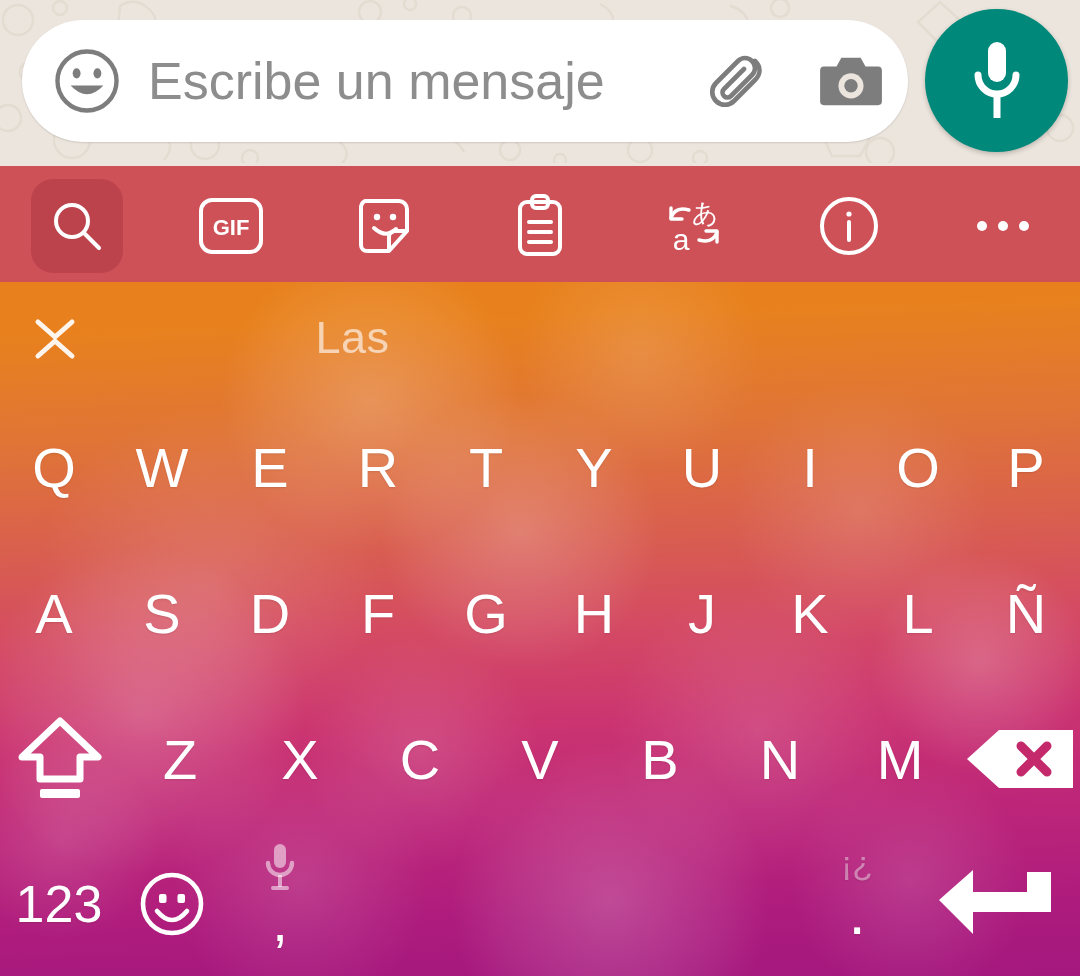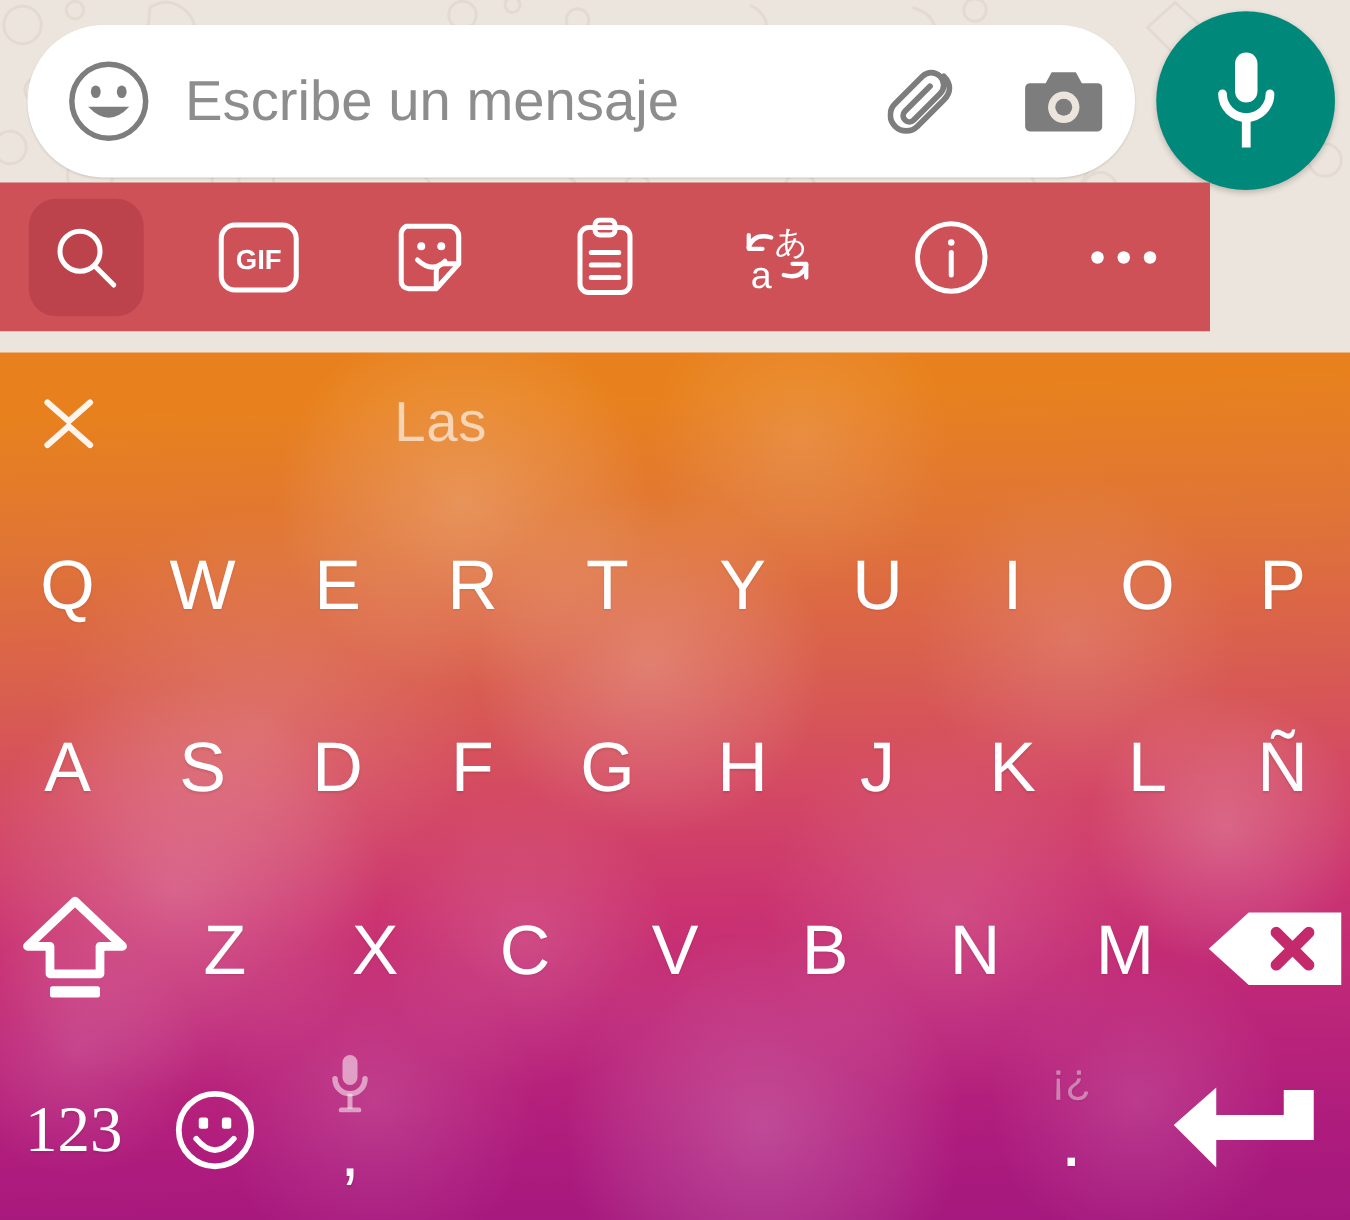--- a/index.html
+++ b/index.html
@@ -19,35 +19,35 @@
   .doodle{ position:absolute; inset:0; opacity:.55; }
   .composer{
     position:absolute; left:22px; top:20px; width:886px; height:122px;
     background:#ffffff; border-radius:62px;
     box-shadow:0 1px 2px rgba(0,0,0,.13);
     display:flex; align-items:center; padding:0 26px 0 30px;
   }
   .emoji-btn{ width:70px; height:70px; flex:0 0 auto; }
   .composer-placeholder{
     flex:1 1 auto; margin-left:26px;
-    color:#8d8d8d; font-size:45px; font-weight:400;
+    color:#8d8d8d; font-size:52px; font-weight:400;
     white-space:nowrap; overflow:hidden;
   }
   .attach-btn{ width:64px; height:64px; flex:0 0 auto; margin-right:46px; }
   .camera-btn{ width:62px; height:56px; flex:0 0 auto; }
   .mic-fab{
     position:absolute; left:925px; top:9px; width:143px; height:143px;
     border-radius:50%; background:#00897a;
     box-shadow:0 2px 5px rgba(0,0,0,.22);
     display:flex; align-items:center; justify-content:center;
   }
 
   
   .kb-toolbar{
-    position:absolute; left:0; top:146px; width:968px; height:119px;
+    position:absolute; left:0; top:166px; width:1080px; height:119px;
     background:#cf5158; display:flex; align-items:center;
   }
   .tb-item{
     flex:1 1 0; height:119px;
     display:flex; align-items:center; justify-content:center;
     position:relative;
   }
   .tb-item.selected::before{
     content:""; position:absolute;
     width:92px; height:94px; border-radius:22px;
@@ -95,21 +95,21 @@
     flex:1 1 0; height:100%;
     display:flex; align-items:center; justify-content:center;
     color:#ffffff; font-size:56px; font-weight:300;
     letter-spacing:0; position:relative;
     text-shadow:0 1px 2px rgba(0,0,0,.10);
   }
   .krow3 .key, .krow2 .key{ }
   .key-ico{ flex:1 1 0; height:100%; display:flex; align-items:center; justify-content:center; }
 
   
-  .k-123{ flex:0 0 118px; font-size:52px;font-family:Liberation Serif, serif; }
+  .k-123{ flex:0 0 118px; font-size:52px; }
   .k-emoji{ flex:0 0 108px; }
   .k-comma{ flex:0 0 108px; }
   .k-space{ flex:1 1 auto; }
   .k-period{ flex:0 0 110px; }
   .k-enter{ flex:0 0 168px; }
 
   .punct{
     position:relative; width:100%; height:100%;
     display:flex; align-items:center; justify-content:center;
   }

